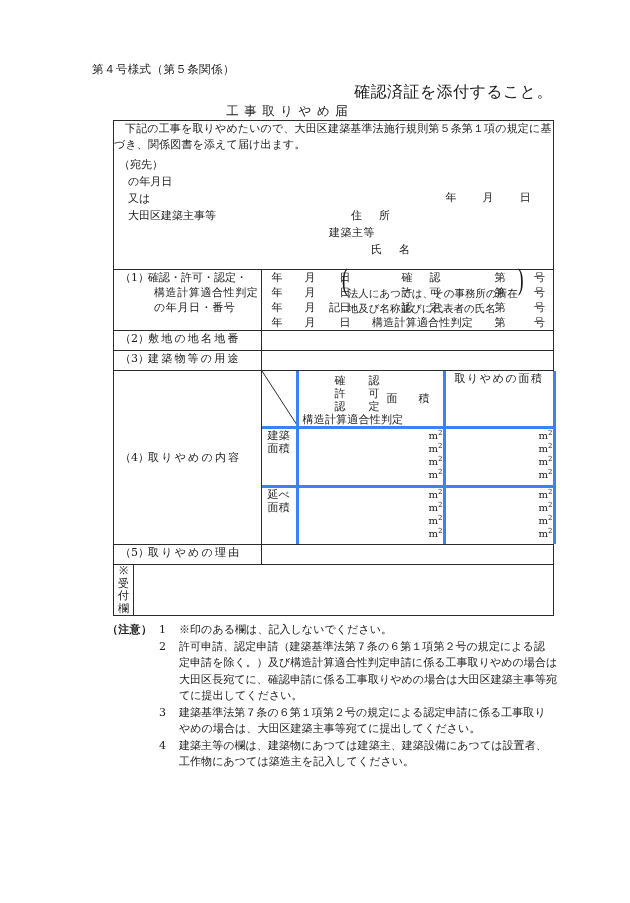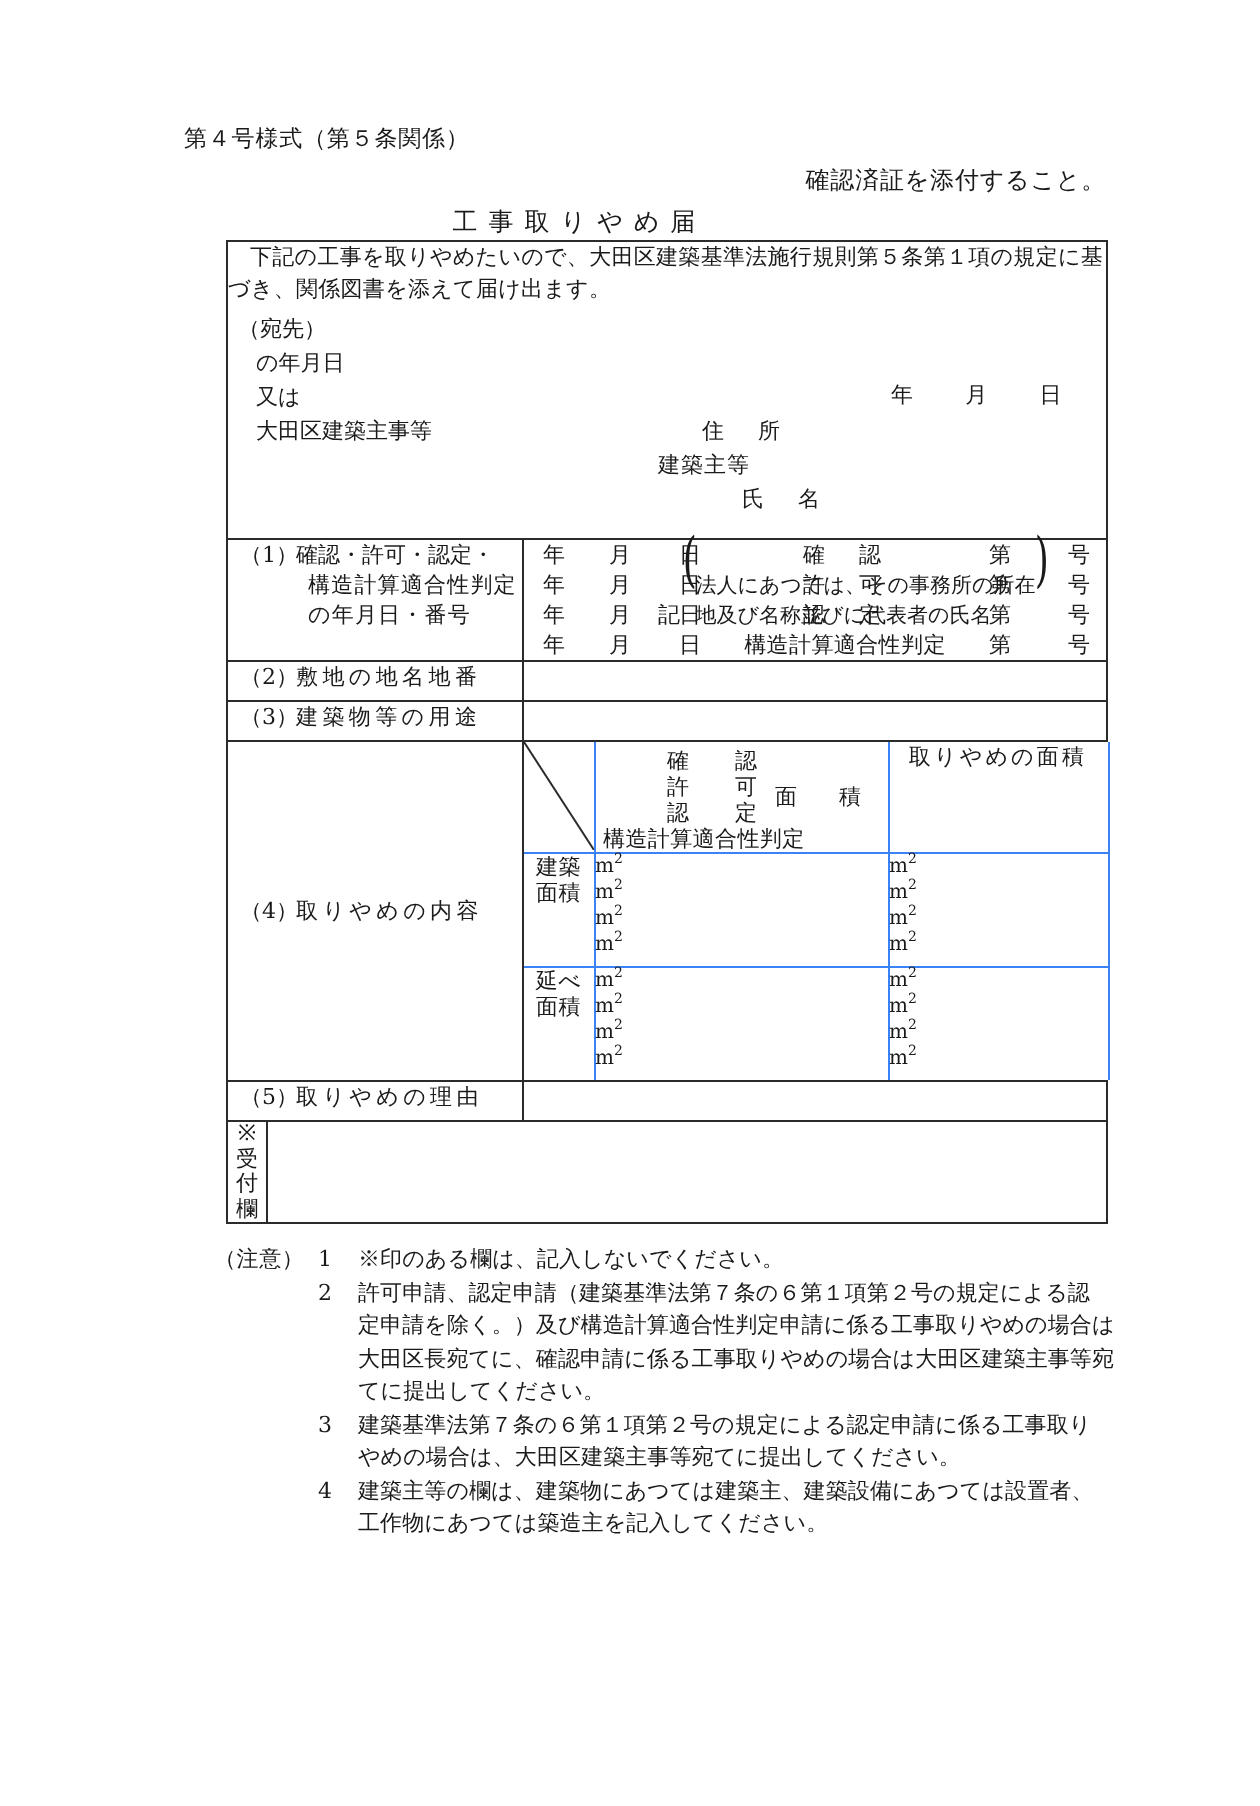--- a/index.html
+++ b/index.html
@@ -29,21 +29,21 @@
     left: 92px;
     top: 62px;
     font-size: 11.5px;
     letter-spacing: 0.4px;
     white-space: nowrap;
   }
   .attach-note {
     position: absolute;
     right: 77px;
     top: 82px;
-    font-size: 12px;
+    font-size: 16px;
     letter-spacing: 0.4px;
     white-space: nowrap;
   }
   .doc-title {
     position: absolute;
     left: 0;
     top: 103px;
     width: 574px;
     text-align: center;
     font-size: 12.5px;
@@ -165,21 +165,21 @@
 
   .row-blank { height: 19px; }
 
   
   .inner {
     width: 100%;
     border-collapse: collapse;
     table-layout: fixed;
   }
   .inner td {
-    border: 1px solid #3b82f6;
+    border: 3px solid #3b82f6;
     padding: 0;
     vertical-align: top;
   }
   .inner td.no-top { border-top: none; }
   .inner td.no-left { border-left: none; }
   .inner td.no-bottom { border-bottom: none; }
 
   .diag-cell {
     width: 35px;
     height: 54px;
@@ -221,20 +221,21 @@
   .side-lbl {
     width: 35px;
     text-align: center;
     vertical-align: middle;
     line-height: 13px;
     letter-spacing: 0.2px;
   }
   .m2-cell {
     height: 56px;
     padding: 3px 6px 3px 0;
+    text-align: right;
   }
   .m2-line {
     line-height: 13px;
     font-size: 10px;
     white-space: nowrap;
   }
   .m2-line sup { font-size: 7px; vertical-align: super; line-height: 0; }
 
   
   .recv-lbl {
@@ -254,20 +255,21 @@
     top: 622px;
     width: 460px;
     font-size: 11px;
   }
   .notes-head {
     position: absolute;
     left: 0;
     top: 0;
     letter-spacing: 0.3px;
     white-space: nowrap;
+    font-weight: bold;
   }
   .note-item {
     display: flex;
     align-items: flex-start;
     margin-left: 52px;
     margin-bottom: 0px;
   }
   .note-num {
     width: 20px;
     flex: none;

